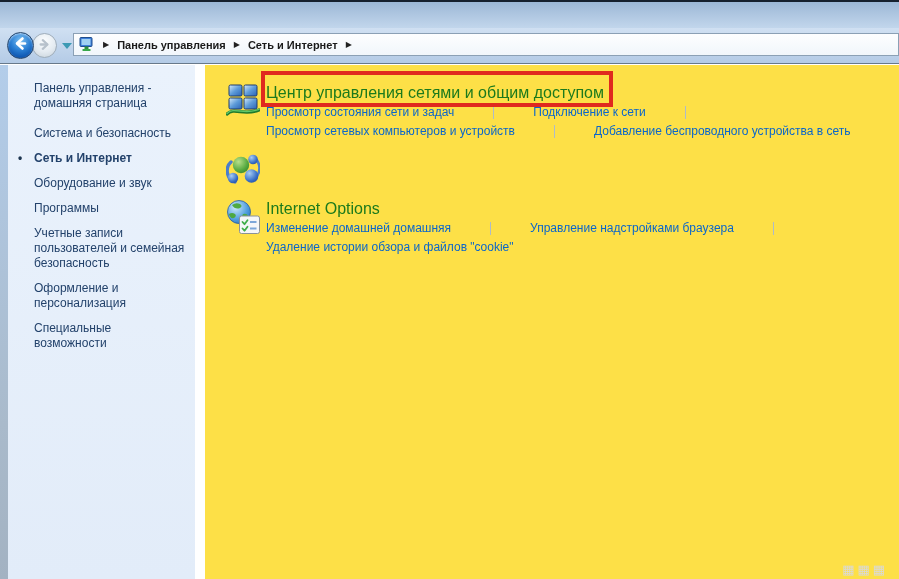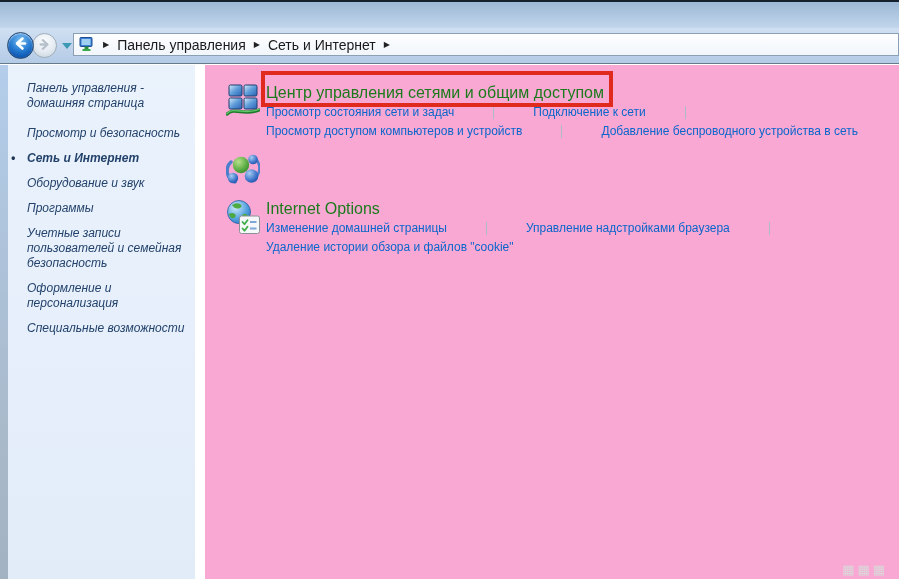--- a/index.html
+++ b/index.html
@@ -22,35 +22,35 @@
   .btn-fwd  { left:32px; top:5px; width:25px; height:25px; z-index:2;
               background:radial-gradient(circle at 50% 30%, #fbfdfe 0%, #e4ebf1 55%, #c6d1da 100%);
               border:1px solid #9fadba; }
   .drop-tri { position:absolute; left:62px; top:15px; width:0; height:0;
               border-left:5px solid transparent; border-right:5px solid transparent;
               border-top:6px solid #3d9ab4; cursor:pointer; }
   .address { position:absolute; left:73px; top:5px; right:0; height:23px;
              background:linear-gradient(#fdfeff,#f1f6fb); border:1px solid #8ba0b5;
              display:flex; align-items:center; padding-left:4px; }
   .crumb-arrow { font-size:8px; color:#222; margin:0 8px; }
-  .crumb { font-size:14px; color:#1a1a1a; cursor:pointer; white-space:nowrap; }
+  .crumb { font-size:11px; color:#1a1a1a; cursor:pointer; white-space:nowrap;font-weight:bold; }
 
   
   .left-strip { position:absolute; left:0; top:65px; bottom:0; width:8px;
                 background:linear-gradient(#b3cdea,#a9bacb 70%,#a3b2c2); }
   .sidebar { position:absolute; left:8px; top:65px; bottom:0; width:187px;
-             background:linear-gradient(#eaf2fc,#e2ecf9); padding:16px 8px 0 19px;font-style:italic; }
+             background:linear-gradient(#eaf2fc,#e2ecf9); padding:16px 8px 0 26px; }
   .side-item { position:relative; font-size:12px; line-height:15px; color:#23426b;
                margin-bottom:10px; cursor:pointer; max-width:168px; }
   .side-home { margin-bottom:15px; }
   .side-item.active { font-weight:bold; }
   .bullet { position:absolute; left:-16px; top:0; font-size:12px; color:#1d3550; }
 
   
-  .main { position:absolute; left:205px; top:65px; right:0; bottom:0; background:#f9a8d4;
+  .main { position:absolute; left:205px; top:65px; right:0; bottom:0; background:#fde047;
           padding:17px 12px 0 21px; }
   .section { display:flex; margin-bottom:8px; }
   .icon-col { width:40px; flex:none; padding-top:1px; }
   .sec-title { font-size:16px; line-height:21px; color:#1c7a1c; cursor:pointer; margin-bottom:2px; font-weight:400; }
   .link-row { display:flex; align-items:center; margin-bottom:4px;gap:29px; }
   .task-link { font-size:12px; line-height:15px; color:#0a66cb; cursor:pointer; white-space:nowrap; }
   .sep { display:inline-block; width:1px; height:13px; background:#aebbc9; margin:0 10px; }
 
   
   .highlight-rect { position:absolute; left:261px; top:71px; width:352px; height:36px;
@@ -101,21 +101,21 @@
       <span class="crumb-arrow">▶</span>
       <span class="crumb">Сеть и Интернет</span>
       <span class="crumb-arrow">▶</span>
     </div>
   </div>
 
   <div class="left-strip"></div>
 
   <div class="sidebar">
     <div class="side-item side-home">Панель управления - домашняя страница</div>
-    <div class="side-item">Просмотр и безопасность</div>
+    <div class="side-item">Система и безопасность</div>
     <div class="side-item active">
       <span class="bullet">•</span>
       <span>Сеть и Интернет</span>
     </div>
     <div class="side-item">Оборудование и звук</div>
     <div class="side-item">Программы</div>
     <div class="side-item">Учетные записи пользователей и семейная безопасность</div>
     <div class="side-item">Оформление и персонализация</div>
     <div class="side-item">Специальные возможности</div>
   </div>
@@ -142,21 +142,21 @@
       </div>
       <div class="sec-body">
         <div class="sec-title">Центр управления сетями и общим доступом</div>
         <div class="link-row">
           <span class="task-link">Просмотр состояния сети и задач</span>
           <span class="sep"></span>
           <span class="task-link">Подключение к сети</span>
           <span class="sep"></span>
         </div>
         <div class="link-row">
-          <span class="task-link">Просмотр доступом компьютеров и устройств</span>
+          <span class="task-link">Просмотр сетевых компьютеров и устройств</span>
           <span class="sep"></span>
           <span class="task-link">Добавление беспроводного устройства в сеть</span>
         </div>
       </div>
     </div>
 
     <div class="section">
       <div class="icon-col">
         <svg width="34" height="34" viewBox="0 0 34 34">
           <defs>
@@ -198,21 +198,21 @@
           <rect x="13.5" y="17" width="20" height="17.5" rx="2" fill="#f5f7f9" stroke="#8a9299"></rect>
           <path d="M16.5 23 l2 2.2 l3 -4" fill="none" stroke="#3fae4a" stroke-width="1.8" stroke-linecap="round" stroke-linejoin="round"></path>
           <path d="M16.5 29.5 l2 2.2 l3 -4" fill="none" stroke="#3fae4a" stroke-width="1.8" stroke-linecap="round" stroke-linejoin="round"></path>
           <rect x="24" y="22" width="6.5" height="2" fill="#7da7d9"></rect>
           <rect x="24" y="28.5" width="6.5" height="2" fill="#7da7d9"></rect>
         </svg>
       </div>
       <div class="sec-body">
         <div class="sec-title">Internet Options</div>
         <div class="link-row">
-          <span class="task-link">Изменение домашней страницы</span>
+          <span class="task-link">Изменение домашней домашняя</span>
           <span class="sep"></span>
           <span class="task-link">Управление надстройками браузера</span>
           <span class="sep"></span>
         </div>
         <div class="link-row">
           <span class="task-link">Удаление истории обзора и файлов "cookie"</span>
         </div>
       </div>
     </div>
 

